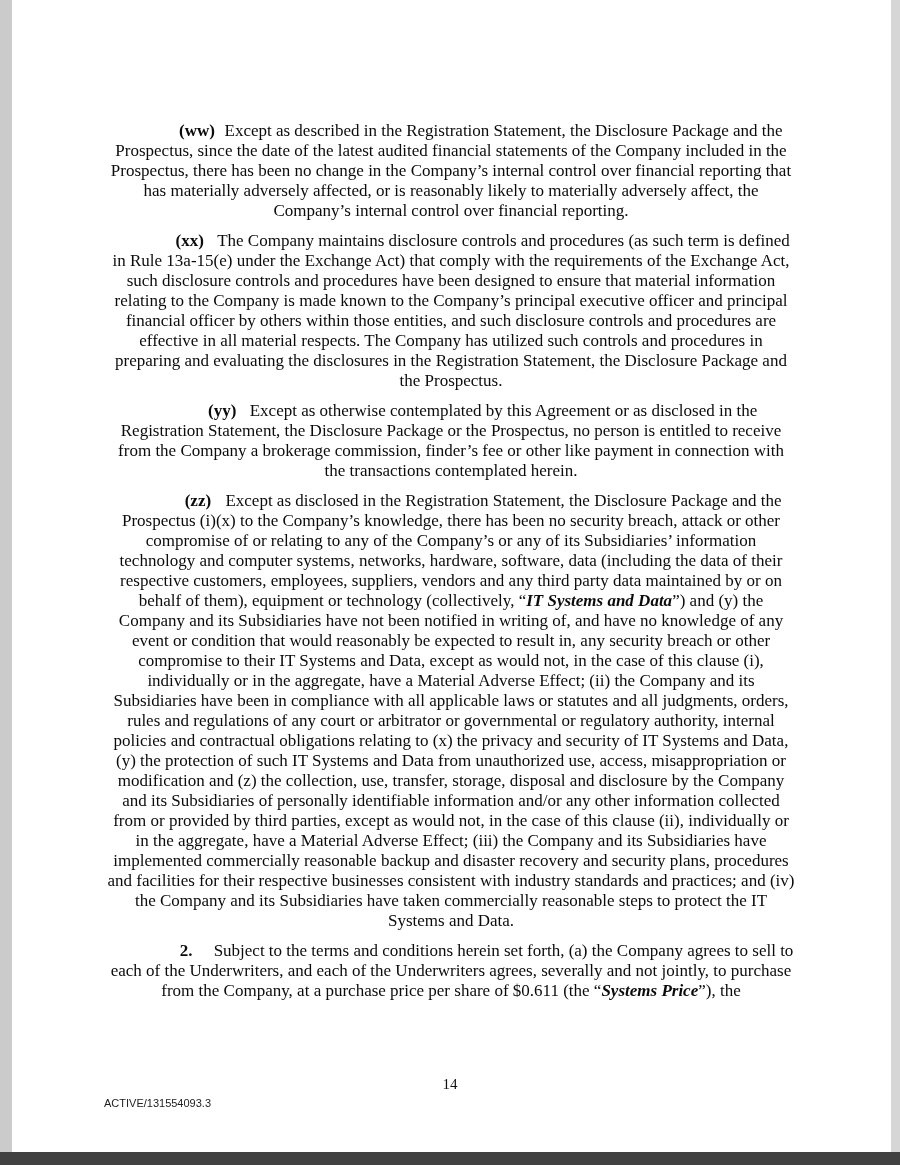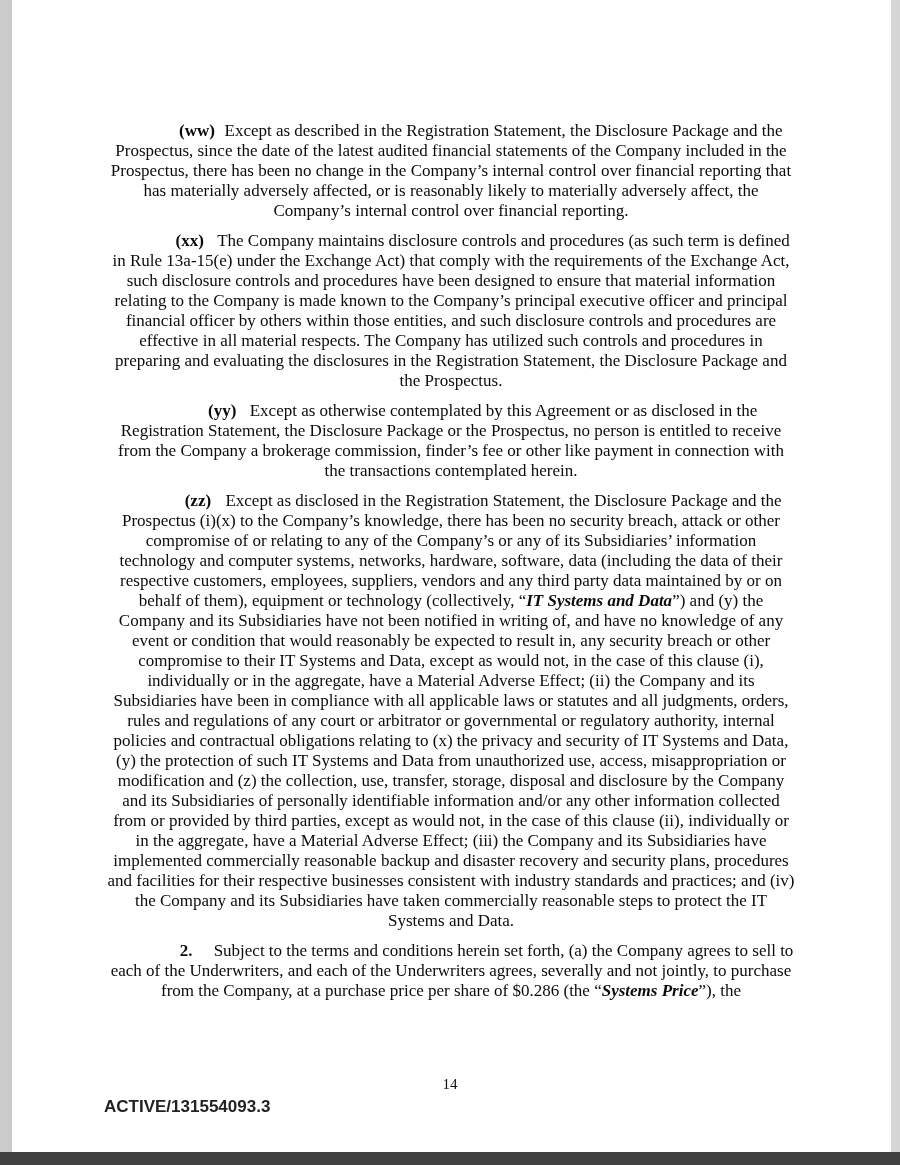--- a/index.html
+++ b/index.html
@@ -62,36 +62,35 @@
     top: 1076px;
     width: 900px;
     text-align: center;
     font-size: 15px;
     color: #111111;
   }
   .doc-footer {
     position: absolute;
     left: 104px;
     top: 1097px;
-    font-size: 17px;
+    font-size: 11px;
     font-family: "Liberation Sans", sans-serif;
     color: #222222;
-    font-weight: bold;
   }
 </style>
 </head>
 <body>
 
 <div class="page">
   <div class="content">
       <p class="para"><span class="label">(ww)</span><span>Except as described in the Registration Statement, the Disclosure Package and the Prospectus, since the date of the latest audited financial statements of the Company included in the Prospectus, there has been no change in the Company’s internal control over financial reporting that has materially adversely affected, or is reasonably likely to materially adversely affect, the Company’s internal control over financial reporting.</span></p>
       <p class="para"><span class="label">(xx)</span><span>The Company maintains disclosure controls and procedures (as such term is defined in Rule 13a-15(e) under the Exchange Act) that comply with the requirements of the Exchange Act, such disclosure controls and procedures have been designed to ensure that material information relating to the Company is made known to the Company’s principal executive officer and principal financial officer by others within those entities, and such disclosure controls and procedures are effective in all material respects. The Company has utilized such controls and procedures in preparing and evaluating the disclosures in the Registration Statement, the Disclosure Package and the Prospectus.</span></p>
       <p class="para"><span class="label">(yy)</span><span>Except as otherwise contemplated by this Agreement or as disclosed in the Registration Statement, the Disclosure Package or the Prospectus, no person is entitled to receive from the Company a brokerage commission, finder’s fee or other like payment in connection with the transactions contemplated herein.</span></p>
       <p class="para"><span class="label">(zz)</span><span>Except as disclosed in the Registration Statement, the Disclosure Package and the Prospectus (i)(x) to the Company’s knowledge, there has been no security breach, attack or other compromise of or relating to any of the Company’s or any of its Subsidiaries’ information technology and computer systems, networks, hardware, software, data (including the data of their respective customers, employees, suppliers, vendors and any third party data maintained by or on behalf of them), equipment or technology (collectively, “</span><span class="bi">IT Systems and Data</span><span>”) and (y) the Company and its Subsidiaries have not been notified in writing of, and have no knowledge of any event or condition that would reasonably be expected to result in, any security breach or other compromise to their IT Systems and Data, except as would not, in the case of this clause (i), individually or in the aggregate, have a Material Adverse Effect; (ii) the Company and its Subsidiaries have been in compliance with all applicable laws or statutes and all judgments, orders, rules and regulations of any court or arbitrator or governmental or regulatory authority, internal policies and contractual obligations relating to (x) the privacy and security of IT Systems and Data, (y) the protection of such IT Systems and Data from unauthorized use, access, misappropriation or modification and (z) the collection, use, transfer, storage, disposal and disclosure by the Company and its Subsidiaries of personally identifiable information and/or any other information collected from or provided by third parties, except as would not, in the case of this clause (ii), individually or in the aggregate, have a Material Adverse Effect; (iii) the Company and its Subsidiaries have implemented commercially reasonable backup and disaster recovery and security plans, procedures and facilities for their respective businesses consistent with industry standards and practices; and (iv) the Company and its Subsidiaries have taken commercially reasonable steps to protect the IT Systems and Data.</span></p>
-      <p class="para"><span class="label">2.</span><span>Subject to the terms and conditions herein set forth, (a) the Company agrees to sell to each of the Underwriters, and each of the Underwriters agrees, severally and not jointly, to purchase from the Company, at a purchase price per share of $0.286 (the “</span><span class="bi">Systems Price</span><span>”), the</span></p>
+      <p class="para"><span class="label">2.</span><span>Subject to the terms and conditions herein set forth, (a) the Company agrees to sell to each of the Underwriters, and each of the Underwriters agrees, severally and not jointly, to purchase from the Company, at a purchase price per share of $0.611 (the “</span><span class="bi">Systems Price</span><span>”), the</span></p>
     </div>
   <div class="page-number">14</div>
   <div class="doc-footer">ACTIVE/131554093.3</div>
 </div>
 
 <div class="edge-left"></div>
 <div class="edge-right"></div>
 <div class="bottom-bar"></div>
 
 </body></html>

